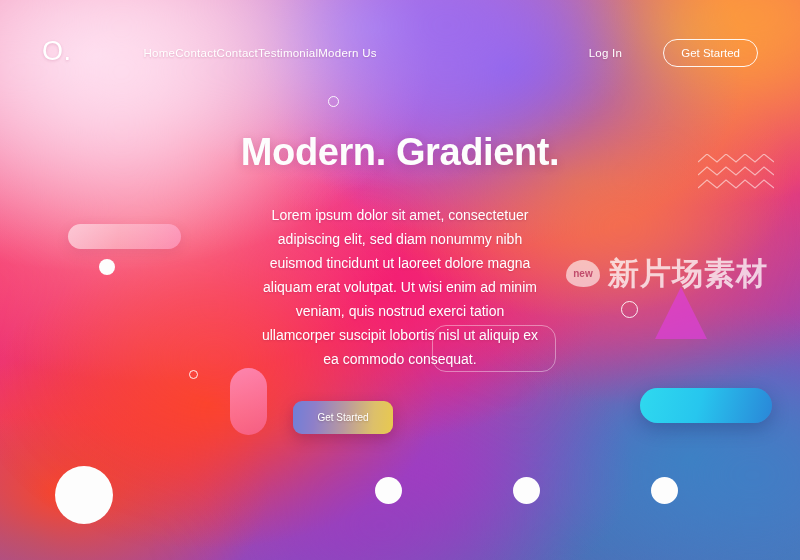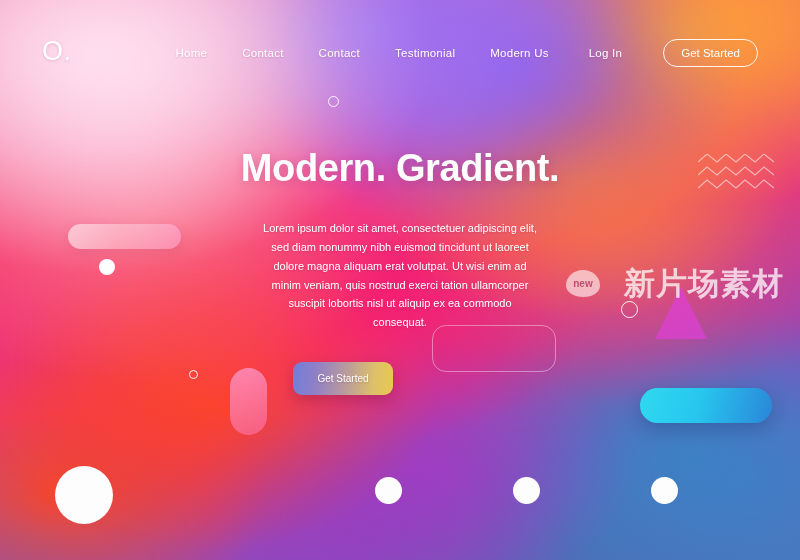--- a/index.html
+++ b/index.html
@@ -94,22 +94,21 @@
     padding:0 42px;
   }
   .logo {
     color:#fff; font-size:27px; font-weight:400;
     letter-spacing:.5px; line-height:1;
     text-shadow:0 1px 3px rgba(150,30,90,.20);
     margin-top:-2px;
   }
   .nav-links {
     display:flex; align-items:center;
-    gap:35px;
-    margin-left:104px;
+    margin-left:72px;
   }
   .nav-link {
     color:#ffffff; font-size:11.5px; font-weight:400;
     letter-spacing:.25px; white-space:nowrap;
     text-shadow:0 1px 2px rgba(140,30,80,.22);
     cursor:pointer;
   }
   .nav-right {
     display:flex; align-items:center; gap:41px;
     margin-left:auto;
@@ -120,37 +119,37 @@
     padding:7px 17px;
     color:#fff; font-size:11.5px;
     white-space:nowrap; cursor:pointer;
     background:transparent;
     font-family:"Liberation Sans", sans-serif;
   }
 
   
   .hero {
     position:absolute;
-    left:0; top:146px; width:800px;
+    left:0; top:130px; width:800px;
     display:flex; flex-direction:column; align-items:center;
     text-align:center;
   }
   .hero-title {
     color:#fdfdfd;
     font-size:38px;
     font-weight:bold;
     line-height:1.18;
     letter-spacing:-0.4px;
     text-shadow:0 2px 10px rgba(130,20,80,.22);
     max-width:420px;
   }
   .hero-copy {
     margin-top:28px;
     color:#ffffff;
-    font-size:11px;
+    font-size:14px;
     line-height:1.72;
     width:278px;
     text-shadow:0 1px 2px rgba(140,25,80,.25);
   }
   .btn-cta {
     margin-top:30px;
     align-self:center;
     position:relative;
     left:-57px;
     border:none;
@@ -161,22 +160,22 @@
     font-family:"Liberation Sans", sans-serif;
     cursor:pointer;
     background:linear-gradient(96deg, #6f7fd8 0%, #8e7fc9 22%, #b99a9e 52%, #ddc06a 80%, #e8c94f 100%);
     box-shadow:0 5px 14px rgba(90,10,60,.28);
     text-shadow:0 1px 2px rgba(80,40,10,.25);
   }
 
   
   .watermark {
     position:absolute;
-    left:566px; top:268px;
-    display:flex; align-items:center; gap:24px;
+    left:566px; top:258px;
+    display:flex; align-items:center; gap:8px;
     opacity:.80;
     pointer-events:none;
     justify-content:flex-end;
   }
   .wm-badge {
     width:34px; height:27px;
     border-radius:50% 50% 48% 52% / 58% 58% 42% 42%;
     background:rgba(255,255,255,.74);
     display:flex; align-items:center; justify-content:center;
     color:#b8486f; font-size:10px; font-weight:bold;

